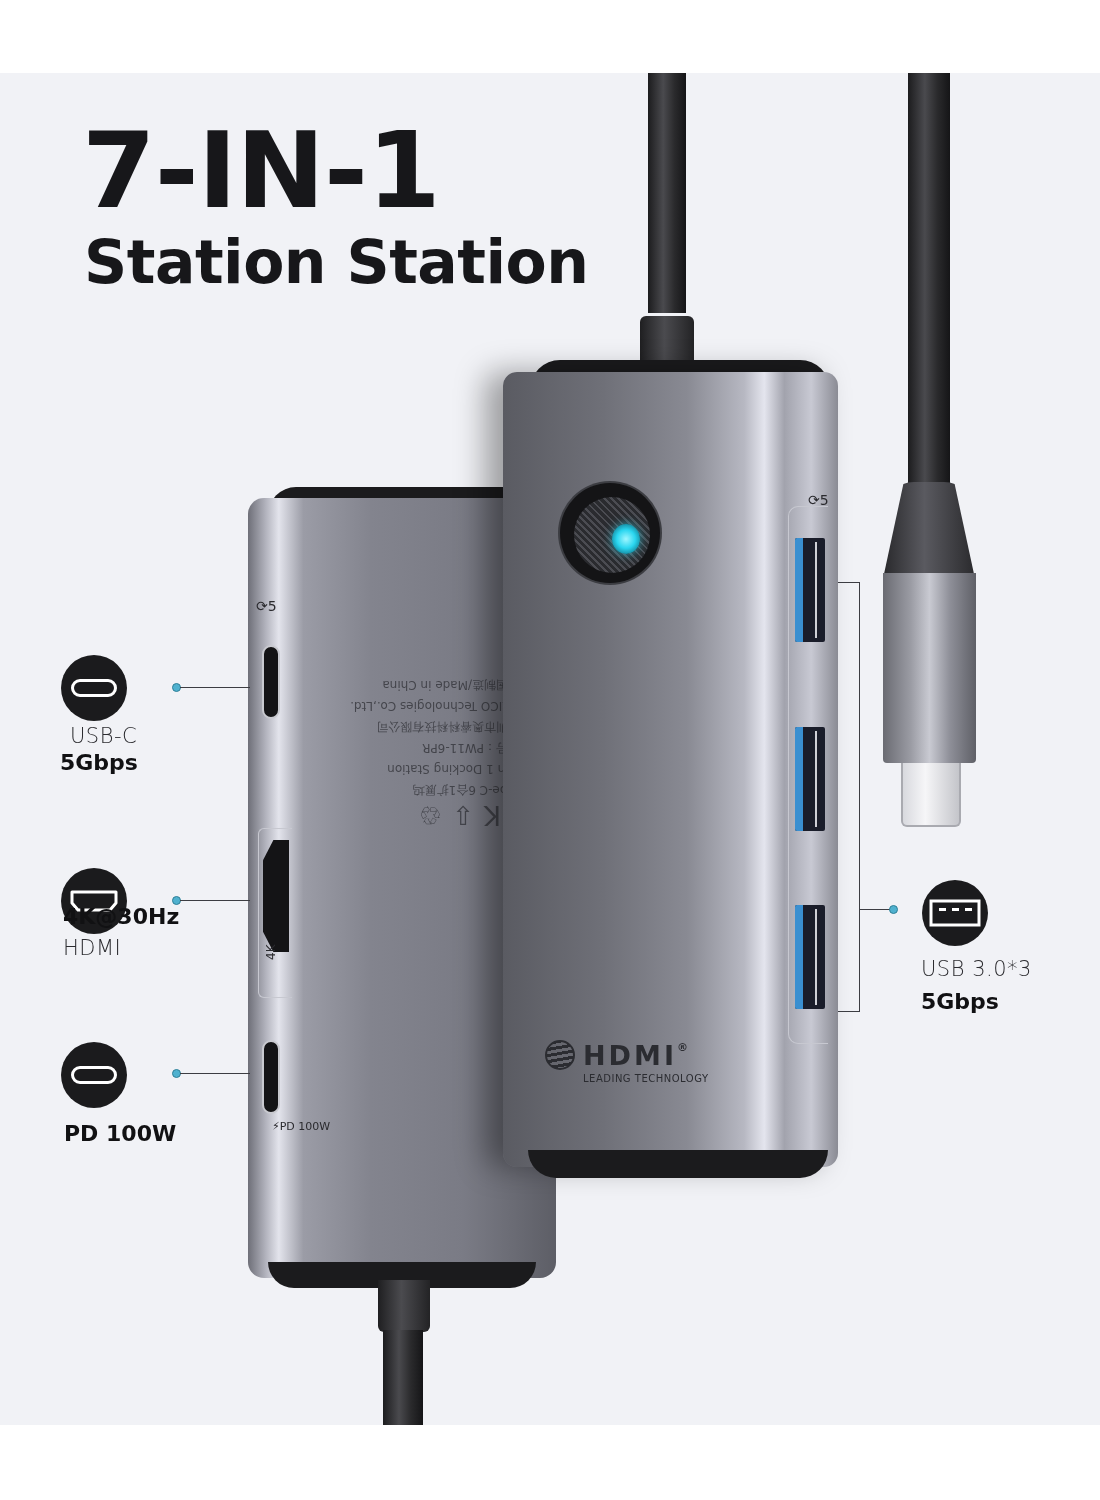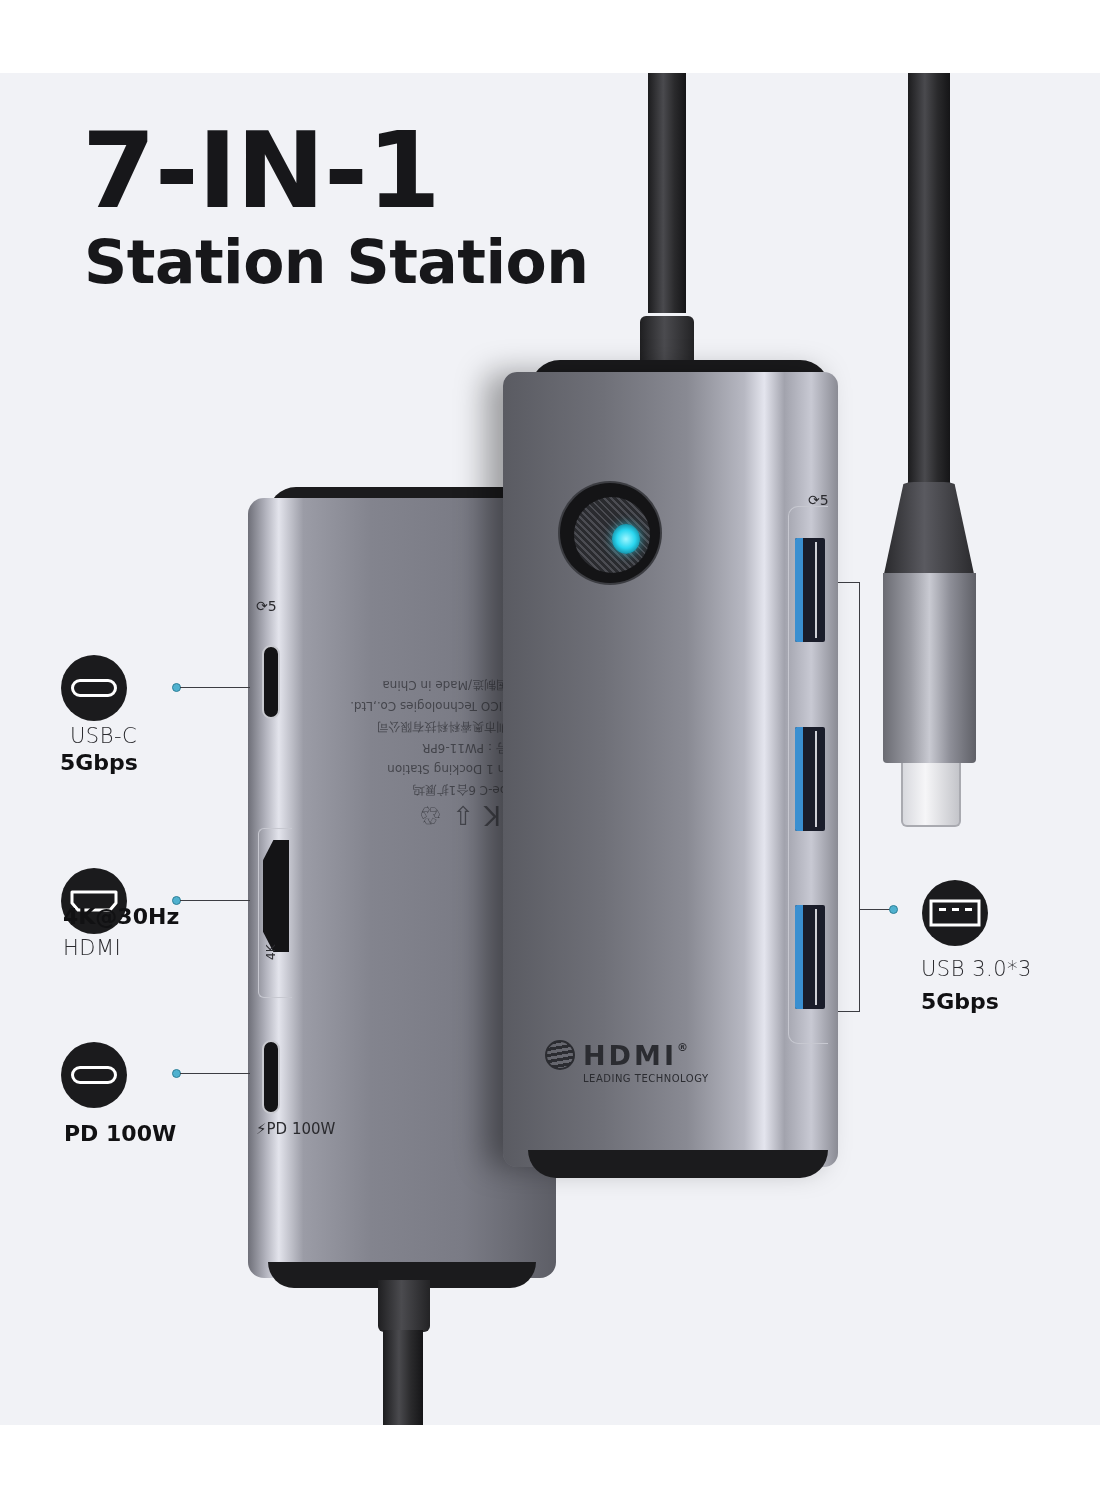--- a/index.html
+++ b/index.html
@@ -50,21 +50,21 @@
   .logo-reg { font-size: 11px; vertical-align: top; }
   .logo-tag { position:absolute; left: 583px; top: 1073px; font-size: 10px; letter-spacing: 0.5px; color:#2b2c31; }
 
   
   .usbc-port { position:absolute; left: 262px; width: 18px; height: 74px; border-radius: 9px; background:#141416; border: 2px solid #c9cad0; }
   .usbc-1 { top: 645px; } .usbc-2 { top: 1040px; }
   .hdmi-frame { position:absolute; left: 258px; top: 828px; width: 34px; height: 170px; border: 1px solid #c7c8d0; border-right:none; border-radius: 6px 0 0 6px; }
   .hdmi-port { position:absolute; left: 263px; top: 840px; width: 26px; height: 112px; background:#141416; clip-path: polygon(40% 0,100% 0,100% 100%,40% 100%,0 82%,0 18%); }
   .hdmi-4k { position:absolute; left: 264px; top: 960px; font-size: 12px; color:#2a2a2e; transform: rotate(-90deg); transform-origin: left top; }
   .speed-badge-left { position:absolute; left: 256px; top: 598px; font-size: 14px; color:#2a2a2e; }
-  .pd-badge { position:absolute; left: 256px; top: 1120px; font-size: 15px; color:#2a2a2e; }
+  .pd-badge { position:absolute; left: 272px; top: 1120px; font-size: 11px; color:#2a2a2e; }
 
   
   .label-block { position:absolute; left: 370px; top: 585px; width: 150px; height: 240px; transform: rotate(180deg); color: #3a3b41; font-size: 12px; line-height: 21px; opacity: 0.85; }
   .label-symbols { display:flex; gap: 10px; font-size: 26px; margin-bottom: 4px; }
   .label-line { white-space: nowrap; }
 
   
   .callout-icon { position:absolute; width: 66px; height: 66px; border-radius: 50%; background:#1b1b1d; display:flex; align-items:center; justify-content:center; }
   .glyph-usbc { width: 46px; height: 18px; border: 3px solid #fff; border-radius: 9px; }
   .glyph-hdmi-wrap { width: 48px; height: 22px; position: relative; }

